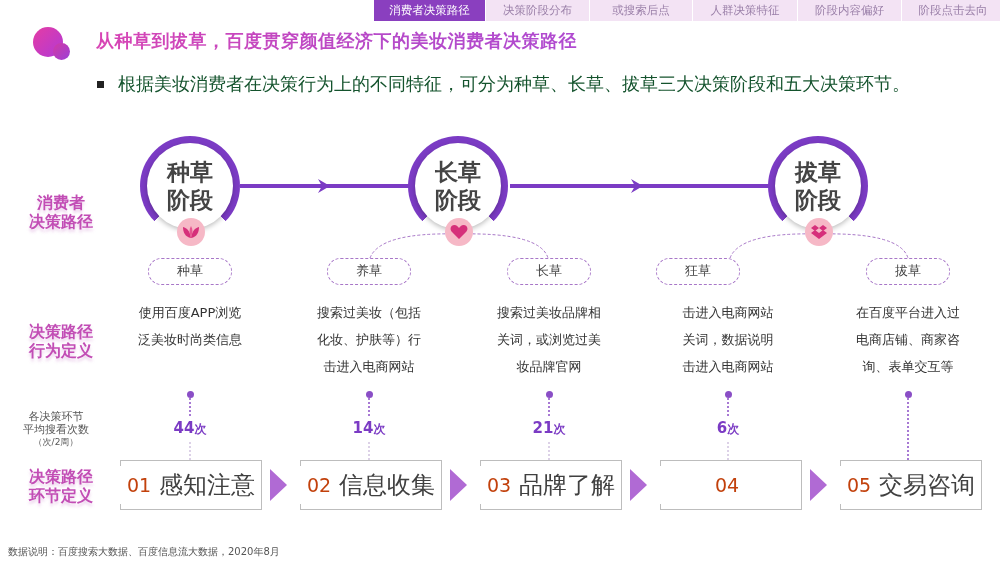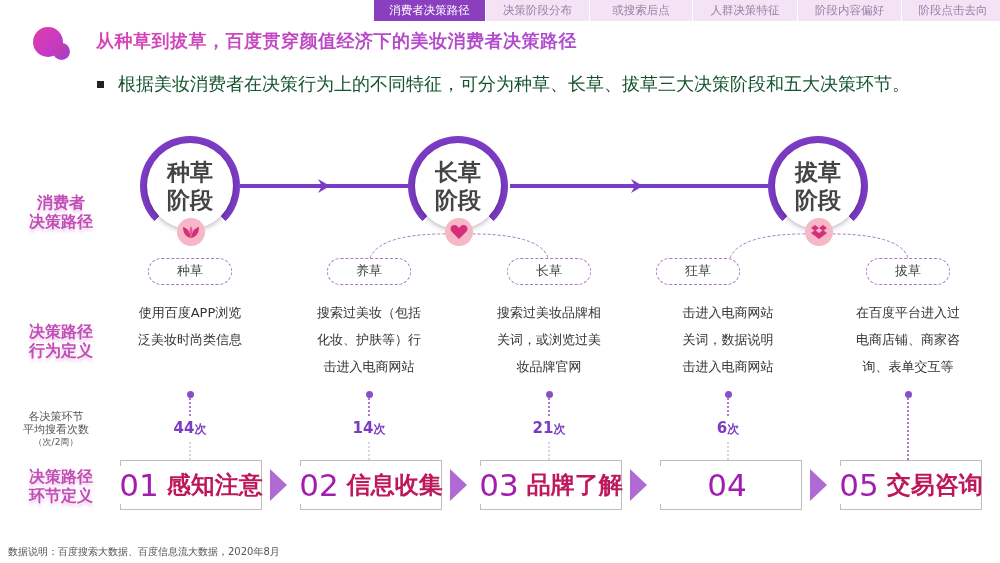--- a/index.html
+++ b/index.html
@@ -57,22 +57,22 @@
   .count { position: absolute; top: 419px; width: 80px; text-align: center; color: #7b3bc4; font-weight: bold; font-size: 15px; }
   .count .unit { font-size: 12px; }
   .dot { position: absolute; top: 391px; width: 7px; height: 7px; border-radius: 50%; background: #8a4ec6; }
 
   
   .step { position: absolute; top: 460px; height: 50px; }
   .step .frame { position: absolute; inset: 0; border-top: 1px solid #bdbdbd; border-bottom: 1px solid #bdbdbd; border-right: 1px solid #bdbdbd; }
   .step .tick-t, .step .tick-b { position: absolute; left: 0; width: 1px; height: 6px; background: #bdbdbd; }
   .step .tick-t { top: 0; } .step .tick-b { bottom: 0; }
   .step .text { position: absolute; left: 0; right: 0; top: 0; bottom: 0; display: flex; align-items: center; justify-content: center; white-space: nowrap; }
-  .step .num { color: #a21caf; font-size: 31px; margin-right: 8px; }
-  .step .name { color: #be185d; font-size: 24px; font-weight: bold; }
+  .step .num { color: #c2410c; font-size: 19px; margin-right: 8px; }
+  .step .name { color: #404040; font-size: 24px; font-weight: normal; }
   .tri { position: absolute; top: 469px; width: 0; height: 0; border-top: 16px solid transparent; border-bottom: 16px solid transparent;
          border-left: 17px solid #b06ad4; }
 
   .footer { position: absolute; left: 8px; top: 545px; font-size: 10px; color: #555; }
 </style>
 </head>
 <body>
 
 <div class="tabbar">
   <div class="tab active" style="width:112px">消费者决策路径</div>

